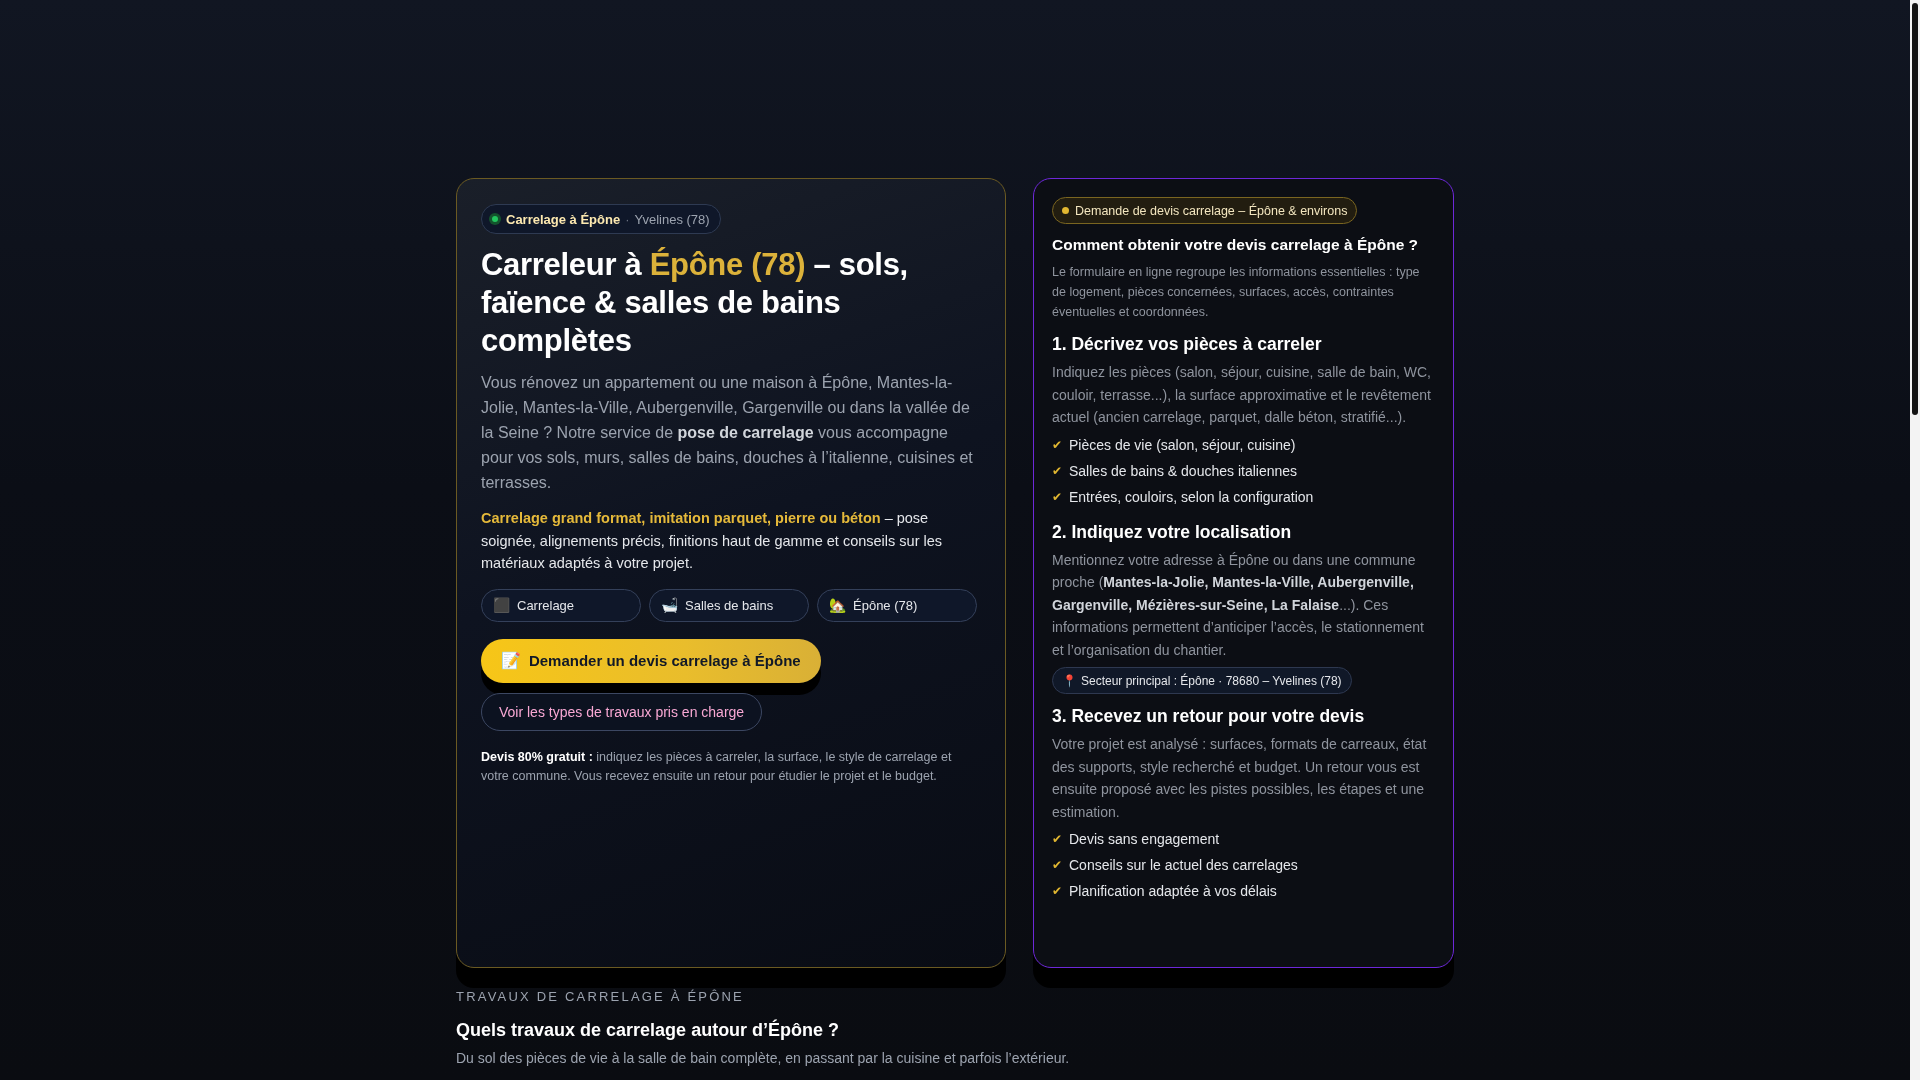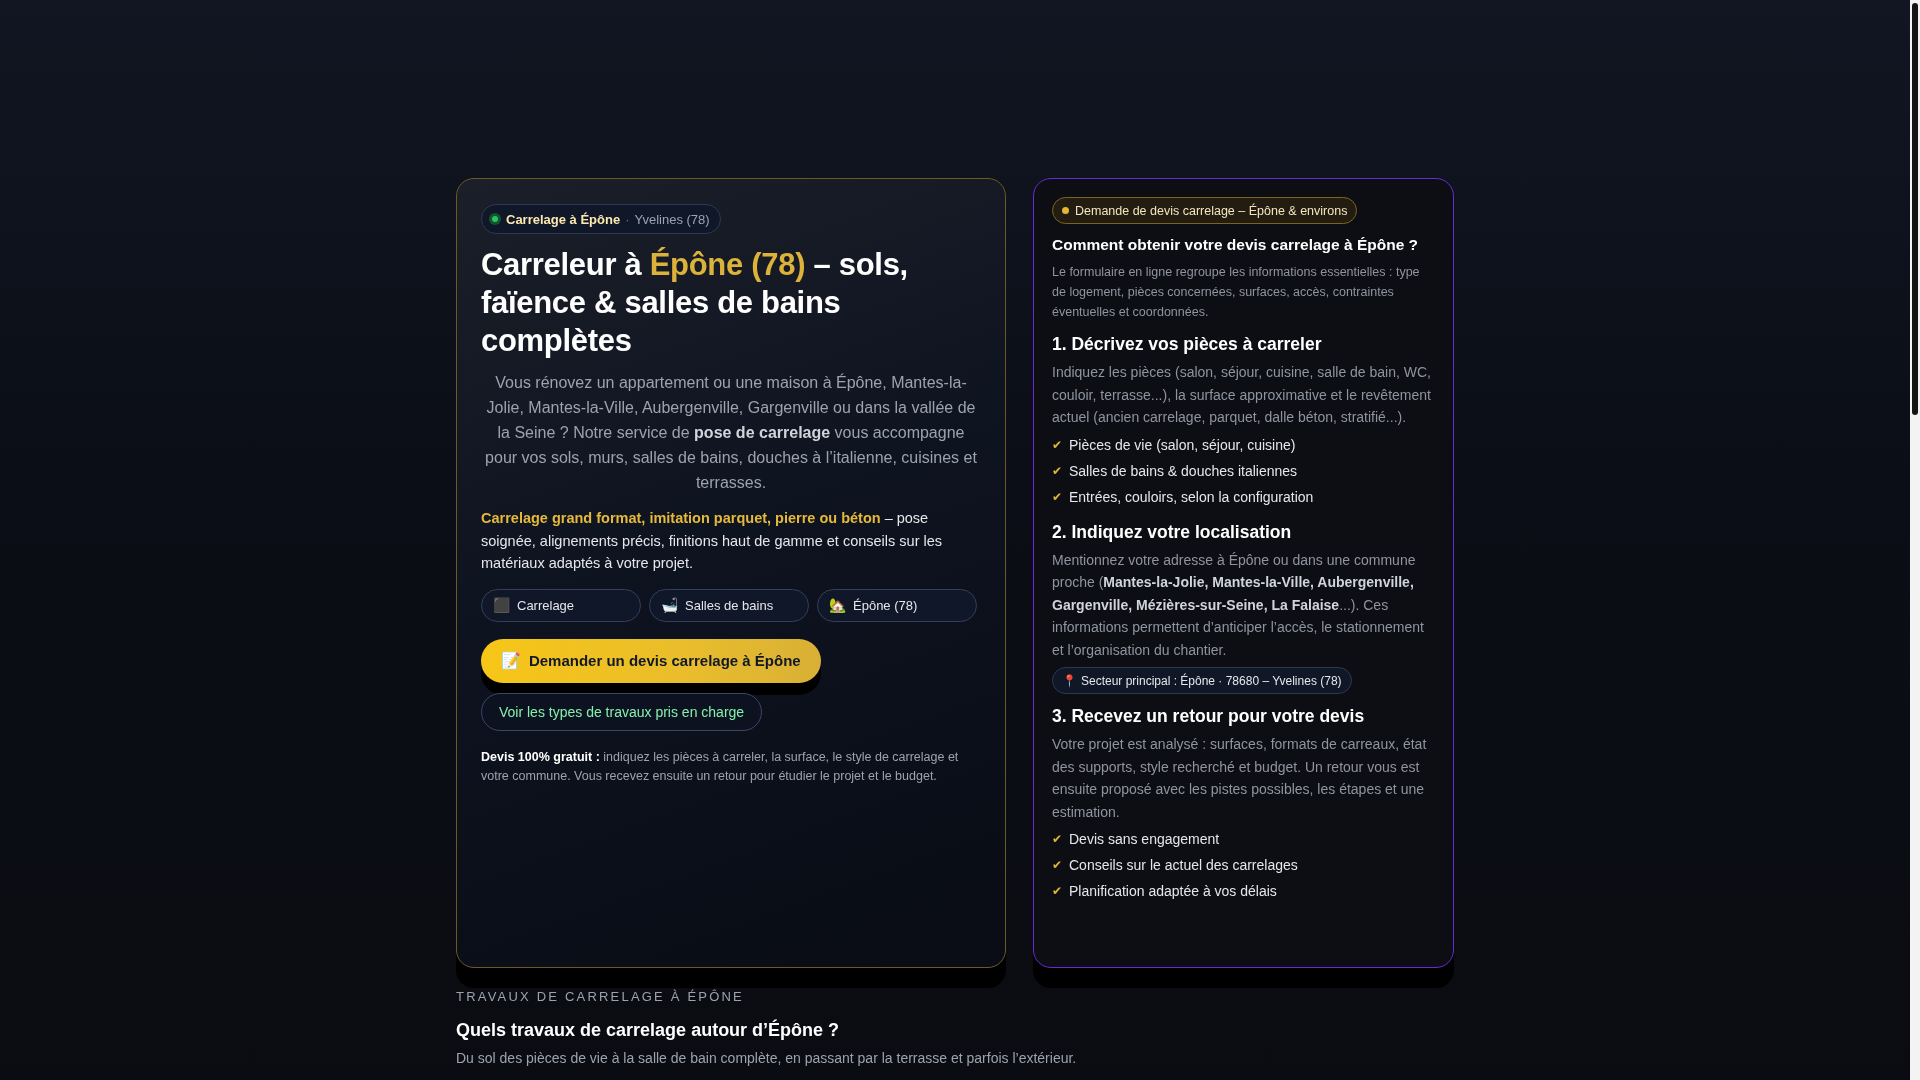--- a/index.html
+++ b/index.html
@@ -48,21 +48,21 @@
   .badge .b-sep { color: #6b7280; margin: 0 5px; }
   .badge .b-muted { color: #9ca3af; }
   h1 {
     margin-top: 12px;
     font-size: 31px; line-height: 38px; font-weight: bold; color: #ffffff;
     letter-spacing: -0.3px;
   }
   h1 .accent { color: #dcb23a; }
   .lead {
     margin-top: 10px;
-    font-size: 16px; line-height: 25px; color: #9ca3af; text-align: center;
+    font-size: 16px; line-height: 25px; color: #9ca3af;
   }
   .lead b { color: #d1d5db; }
   .sub {
     margin-top: 12px;
     font-size: 14.5px; line-height: 22.5px; color: #e5e7eb;
   }
   .sub .hl { color: #e5b93a; font-weight: bold; }
   .chips { display: flex; gap: 8px; margin-top: 14px; }
   .chip {
     width: 160px; height: 33px; border-radius: 17px;
@@ -81,21 +81,21 @@
     box-shadow: 0 12px 0 0 #000;
     border: none;
   }
   .cta .ic { margin-right: 8px; font-size: 16px; }
   .ghost {
     margin-top: 10px;
     display: inline-flex; align-items: center;
     height: 38px; padding: 0 17px;
     border-radius: 19px;
     border: 1px solid #3c4762; background: #0c1220;
-    color: #86efac; font-size: 14px;
+    color: #f9a8d4; font-size: 14px;
   }
   .note {
     margin-top: 17px;
     font-size: 12.5px; line-height: 19.5px; color: #9ca3af;
   }
   .note b { color: #ffffff; }
 
   .pill {
     display: inline-flex; align-items: center;
     height: 27px; padding: 0 9px;
@@ -188,21 +188,21 @@
       <div>
         <a class="cta">
           <span class="ic">📝</span>
           <span>Demander un devis carrelage à Épône</span>
         </a>
       </div>
       <div>
         <a class="ghost">Voir les types de travaux pris en charge</a>
       </div>
 
-      <p class="note"><b>Devis 100% gratuit :</b><span> indiquez les pièces à carreler, la surface, le style de carrelage et votre commune. Vous recevez ensuite un retour pour étudier le projet et le budget.</span></p>
+      <p class="note"><b>Devis 80% gratuit :</b><span> indiquez les pièces à carreler, la surface, le style de carrelage et votre commune. Vous recevez ensuite un retour pour étudier le projet et le budget.</span></p>
     </section>
 
     <aside class="card-right">
       <div class="pill">
         <span class="dot"></span>
         <span>Demande de devis carrelage – Épône &amp; environs</span>
       </div>
       <h2>Comment obtenir votre devis carrelage à Épône ?</h2>
       <p class="intro">Le formulaire en ligne regroupe les informations essentielles : type de logement, pièces concernées, surfaces, accès, contraintes éventuelles et coordonnées.</p>
 
@@ -245,19 +245,19 @@
             <span class="ck">✔</span>
             <span>Planification adaptée à vos délais</span>
           </li>
       </ul>
     </aside>
   </div>
 
   <section class="section2">
     <div class="kicker">TRAVAUX DE CARRELAGE À ÉPÔNE</div>
     <div class="s2-title">Quels travaux de carrelage autour d’Épône ?</div>
-    <div class="s2-sub">Du sol des pièces de vie à la salle de bain complète, en passant par la terrasse et parfois l’extérieur.</div>
+    <div class="s2-sub">Du sol des pièces de vie à la salle de bain complète, en passant par la cuisine et parfois l’extérieur.</div>
   </section>
 </div>
 
 <div class="scrollbar">
   <div class="thumb"></div>
 </div>
 
 </body></html>

